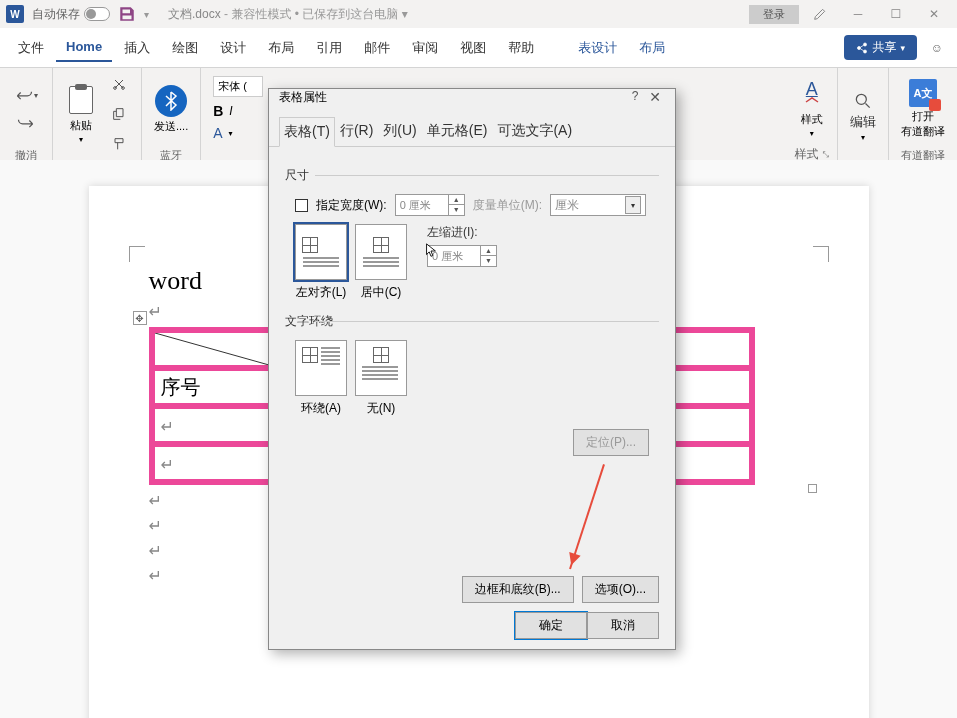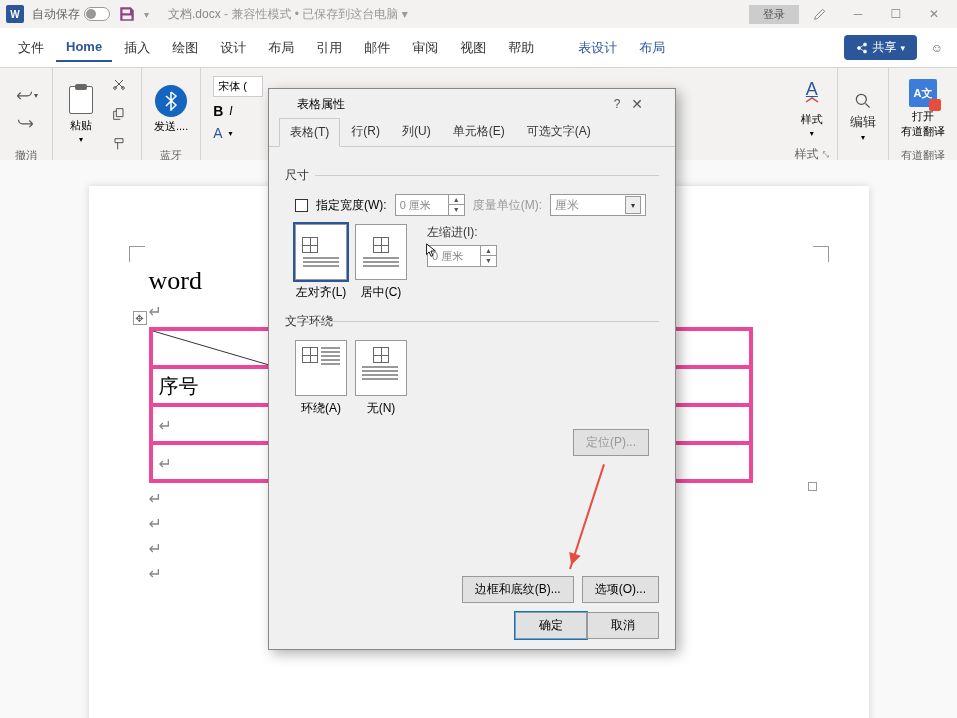--- a/index.html
+++ b/index.html
@@ -41,32 +41,32 @@
 .yd-icon{width:28px;height:28px;background:#3b7dd8;color:#fff;display:flex;align-items:center;justify-content:center;font-size:11px;font-weight:bold;border-radius:2px;position:relative}
 .yd-arrow{position:absolute;right:-4px;bottom:-4px;width:12px;height:12px;background:#e74c3c;border-radius:2px}
 .doc-area{position:absolute;top:160px;left:0;right:0;bottom:0;background:#f9f9f9;display:flex;justify-content:center;padding-top:26px}
 .page{width:780px;height:560px;background:#fff;box-shadow:0 0 8px rgba(0,0,0,0.15);padding:80px 60px;position:relative}
 .corner{position:absolute;width:16px;height:16px}
 .corner.tl{top:60px;left:40px;border-left:1px solid #999;border-top:1px solid #999}
 .corner.tr{top:60px;right:40px;border-right:1px solid #999;border-top:1px solid #999}
 .word-text{font-size:26px;font-family:serif}
 .para-mark{color:#888;font-size:16px;margin:6px 0}
 .doc-table{border-collapse:collapse;margin-top:4px}
-.doc-table td{border:4px solid #ec4899;width:120px;height:38px;padding:2px 6px;font-size:20px;font-family:serif}
+.doc-table td{border:6px solid #ec4899;width:120px;height:38px;padding:2px 6px;font-size:20px;font-family:serif}
 .doc-table td.diag{position:relative}
 .diag-line{position:absolute;top:0;left:0;width:100%;height:100%}
 .table-handle{position:absolute;width:14px;height:14px;border:1px solid #999;display:flex;align-items:center;justify-content:center;font-size:10px;color:#666;background:#fff}
 
 .dialog{position:absolute;top:88px;left:268px;width:408px;height:562px;background:#f0f0f0;border:1px solid #888;box-shadow:4px 4px 12px rgba(0,0,0,0.3);z-index:100}
-.dlg-title{height:30px;display:flex;align-items:center;padding:0 28px;font-size:12px}
+.dlg-title{height:30px;display:flex;padding:0 10px;font-size:12px}
 .dlg-title-text{flex:1}
 .dlg-help{width:20px;text-align:center;color:#555}
 .dlg-close{width:20px;text-align:center;color:#555;font-size:14px}
 .dlg-tabs{display:flex;padding:0 10px;border-bottom:1px solid #ccc;height:28px;align-items:flex-end}
-.dlg-tab{padding:5px 10px;font-size:12px;color:#333;border:1px solid transparent;cursor:pointer}
+.dlg-tab{padding:5px 4px;font-size:14px;color:#333;border:1px solid transparent;cursor:pointer}
 .dlg-tab.active{background:#f0f0f0;border:1px solid #ccc;border-bottom:1px solid #f0f0f0;margin-bottom:-1px}
 .dlg-body{padding:12px 16px}
 .fieldset-label{font-size:12px;color:#333;margin-bottom:6px;margin-top:8px;position:relative}
 .fieldset-label::after{content:"";position:absolute;left:30px;right:0;top:8px;border-top:1px solid #ccc}
 .size-row{display:flex;align-items:center;gap:8px;padding:4px 10px}
 .chk{width:13px;height:13px;border:1px solid #333;background:#fff}
 .num-input{border:1px solid #999;background:#fff;width:70px;height:22px;display:flex;align-items:center}
 .num-input span{flex:1;padding:0 4px;color:#888;font-size:11px}
 .spin{width:16px;display:flex;flex-direction:column}
 .spin div{height:10px;border-left:1px solid #999;text-align:center;font-size:7px;line-height:9px;color:#555}

